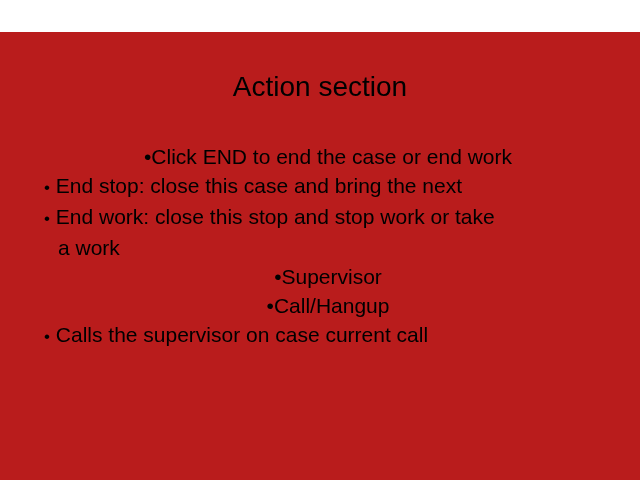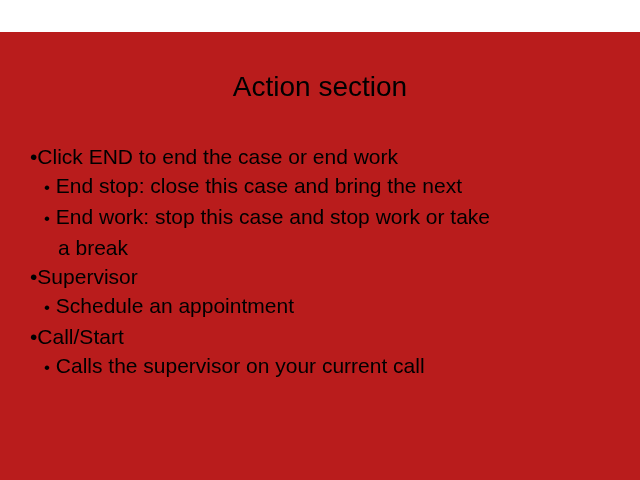--- a/index.html
+++ b/index.html
@@ -48,20 +48,21 @@
     line-height: 29px;
     color: #000000;
     white-space: pre;
     margin: 0;
     padding: 0;
   }
   
   .lvl1 {
     padding-left: 4px;
     text-indent: 0;
+    text-align: center;
   }
   
   .lvl2 {
     padding-left: 18px;
     text-indent: 0;
   }
   
   .cont2 {
     padding-left: 32px;
     text-indent: 0;
@@ -79,21 +80,20 @@
 </head>
 <body>
 
 <div class="slide">
 
   <h1 class="slide-title">Action section</h1>
 
   <div class="body-block">
       <p class="bullet-line lvl1"><span class="bullet-mark">•</span><span>Click END to end the case or end work</span></p>
       <p class="bullet-line lvl2"><span class="bullet-mark">•</span><span class="gap"> </span><span>End stop: close this case and bring the next</span></p>
-      <p class="bullet-line lvl2"><span class="bullet-mark">•</span><span class="gap"> </span><span>End work: stop this case and stop work or take</span></p>
-      <p class="bullet-line cont2"><span>a break</span></p>
+      <p class="bullet-line lvl2"><span class="bullet-mark">•</span><span class="gap"> </span><span>End work: close this stop and stop work or take</span></p>
+      <p class="bullet-line cont2"><span>a work</span></p>
       <p class="bullet-line lvl1"><span class="bullet-mark">•</span><span>Supervisor</span></p>
-      <p class="bullet-line lvl2"><span class="bullet-mark">•</span><span class="gap"> </span><span>Schedule an appointment</span></p>
-      <p class="bullet-line lvl1"><span class="bullet-mark">•</span><span>Call/Start</span></p>
-      <p class="bullet-line lvl2"><span class="bullet-mark">•</span><span class="gap"> </span><span>Calls the supervisor on your current call</span></p>
+      <p class="bullet-line lvl1"><span class="bullet-mark">•</span><span>Call/Hangup</span></p>
+      <p class="bullet-line lvl2"><span class="bullet-mark">•</span><span class="gap"> </span><span>Calls the supervisor on case current call</span></p>
     </div>
 
 </div>
 
 </body></html>

